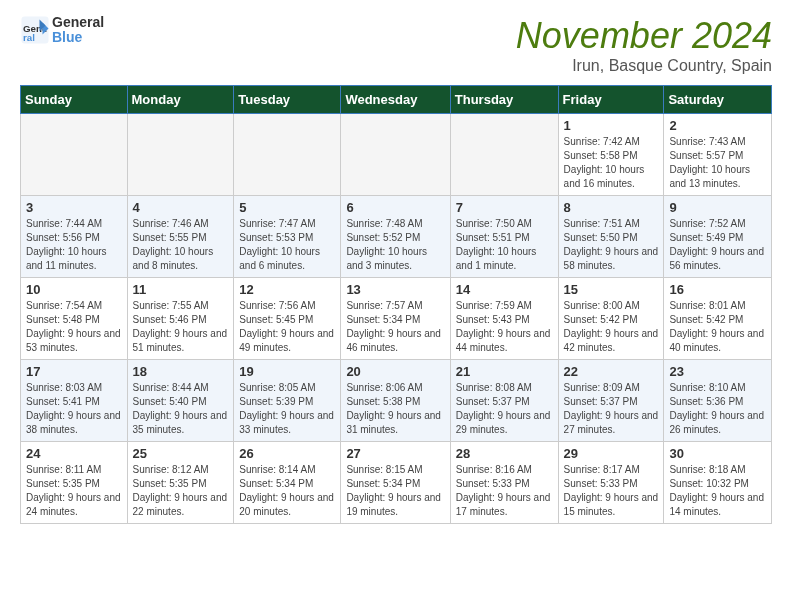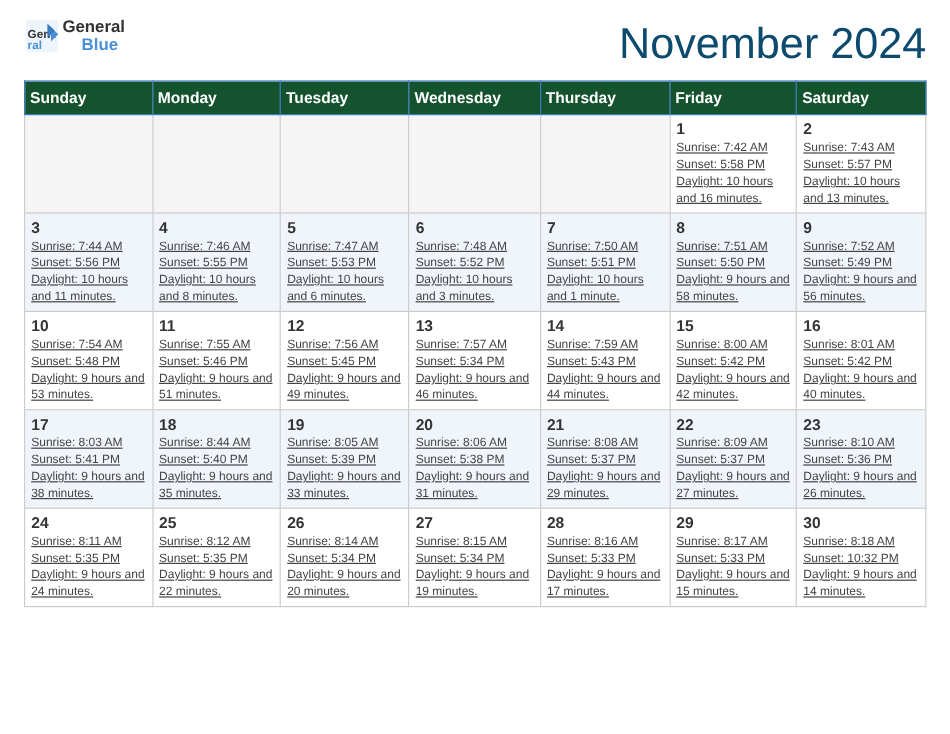--- a/index.html
+++ b/index.html
@@ -1,31 +1,31 @@
 <!DOCTYPE html>
 <html><head>
   <meta charset="utf-8">
   <style>
     * { box-sizing: border-box; margin: 0; padding: 0; }
     body { font-family: Arial, sans-serif; background: #fff; width: 792px; min-height: 612px; }
     .container { padding: 15px 20px; }
     .header-row { display: flex; justify-content: space-between; align-items: flex-start; margin-bottom: 10px; }
     .logo { display: flex; align-items: center; }
     .logo-text { font-size: 14px; font-weight: bold; color: #333; line-height: 1.1; }
-    .logo-text span { color: #4a90d9; margin-left: 16px; }
+    .logo-text span { color: #4a90d9; }
     .logo-icon { width: 30px; height: 30px; margin-right: 2px; }
     .title-block { text-align: right; }
-    .month-title { font-size: 36px; font-weight: 300; color: #0c4a6e; }
+    .month-title { font-size: 36px; font-weight: 300; color: #4d7c0f; font-style: italic; }
     .location { font-size: 16px; color: #555; }
     .calendar { width: 100%; border-collapse: collapse; }
     .calendar th { background: #14532d; color: #fff; padding: 6px 4px; font-size: 13px; text-align: left; border: 1px solid #3a7bbf; }
     .calendar td { border: 1px solid #ccc; vertical-align: top; padding: 4px 5px; width: 113px; min-height: 80px; background: #fff; }
     .calendar td.empty { background: #f5f5f5; }
     .day-num { font-size: 13px; font-weight: bold; color: #333; display: block; margin-bottom: 2px; }
-    .day-info { font-size: 10px; color: #444; line-height: 1.4; text-decoration: underline; }
+    .day-info { font-size: 10px; color: #444; line-height: 1.4; }
     .row-stripe td { background: #f0f5fb; }
   </style>
 </head>
 <body>
 
 <div class="container">
   <div class="header-row">
     <div class="logo">
       <svg class="logo-icon" viewBox="0 0 40 40">
         <rect x="2" y="2" width="36" height="36" rx="4" fill="#eef4fb"></rect>
@@ -34,20 +34,21 @@
         <polygon points="30,10 38,18 30,26" fill="#4a90d9"></polygon>
         <polygon points="26,6 34,14 26,22" fill="#3a7bbf"></polygon>
       </svg>
       <div class="logo-text">
         <div>General</div>
         <div><span>Blue</span></div>
       </div>
     </div>
     <div class="title-block">
       <div class="month-title">November 2024</div>
+      <div class="location">Irun, Basque Country, Spain</div>
     </div>
   </div>
 
   <table class="calendar">
     <thead>
       <tr>
       <th>Sunday</th>
           <th>Monday</th>
           <th>Tuesday</th>
           <th>Wednesday</th>

